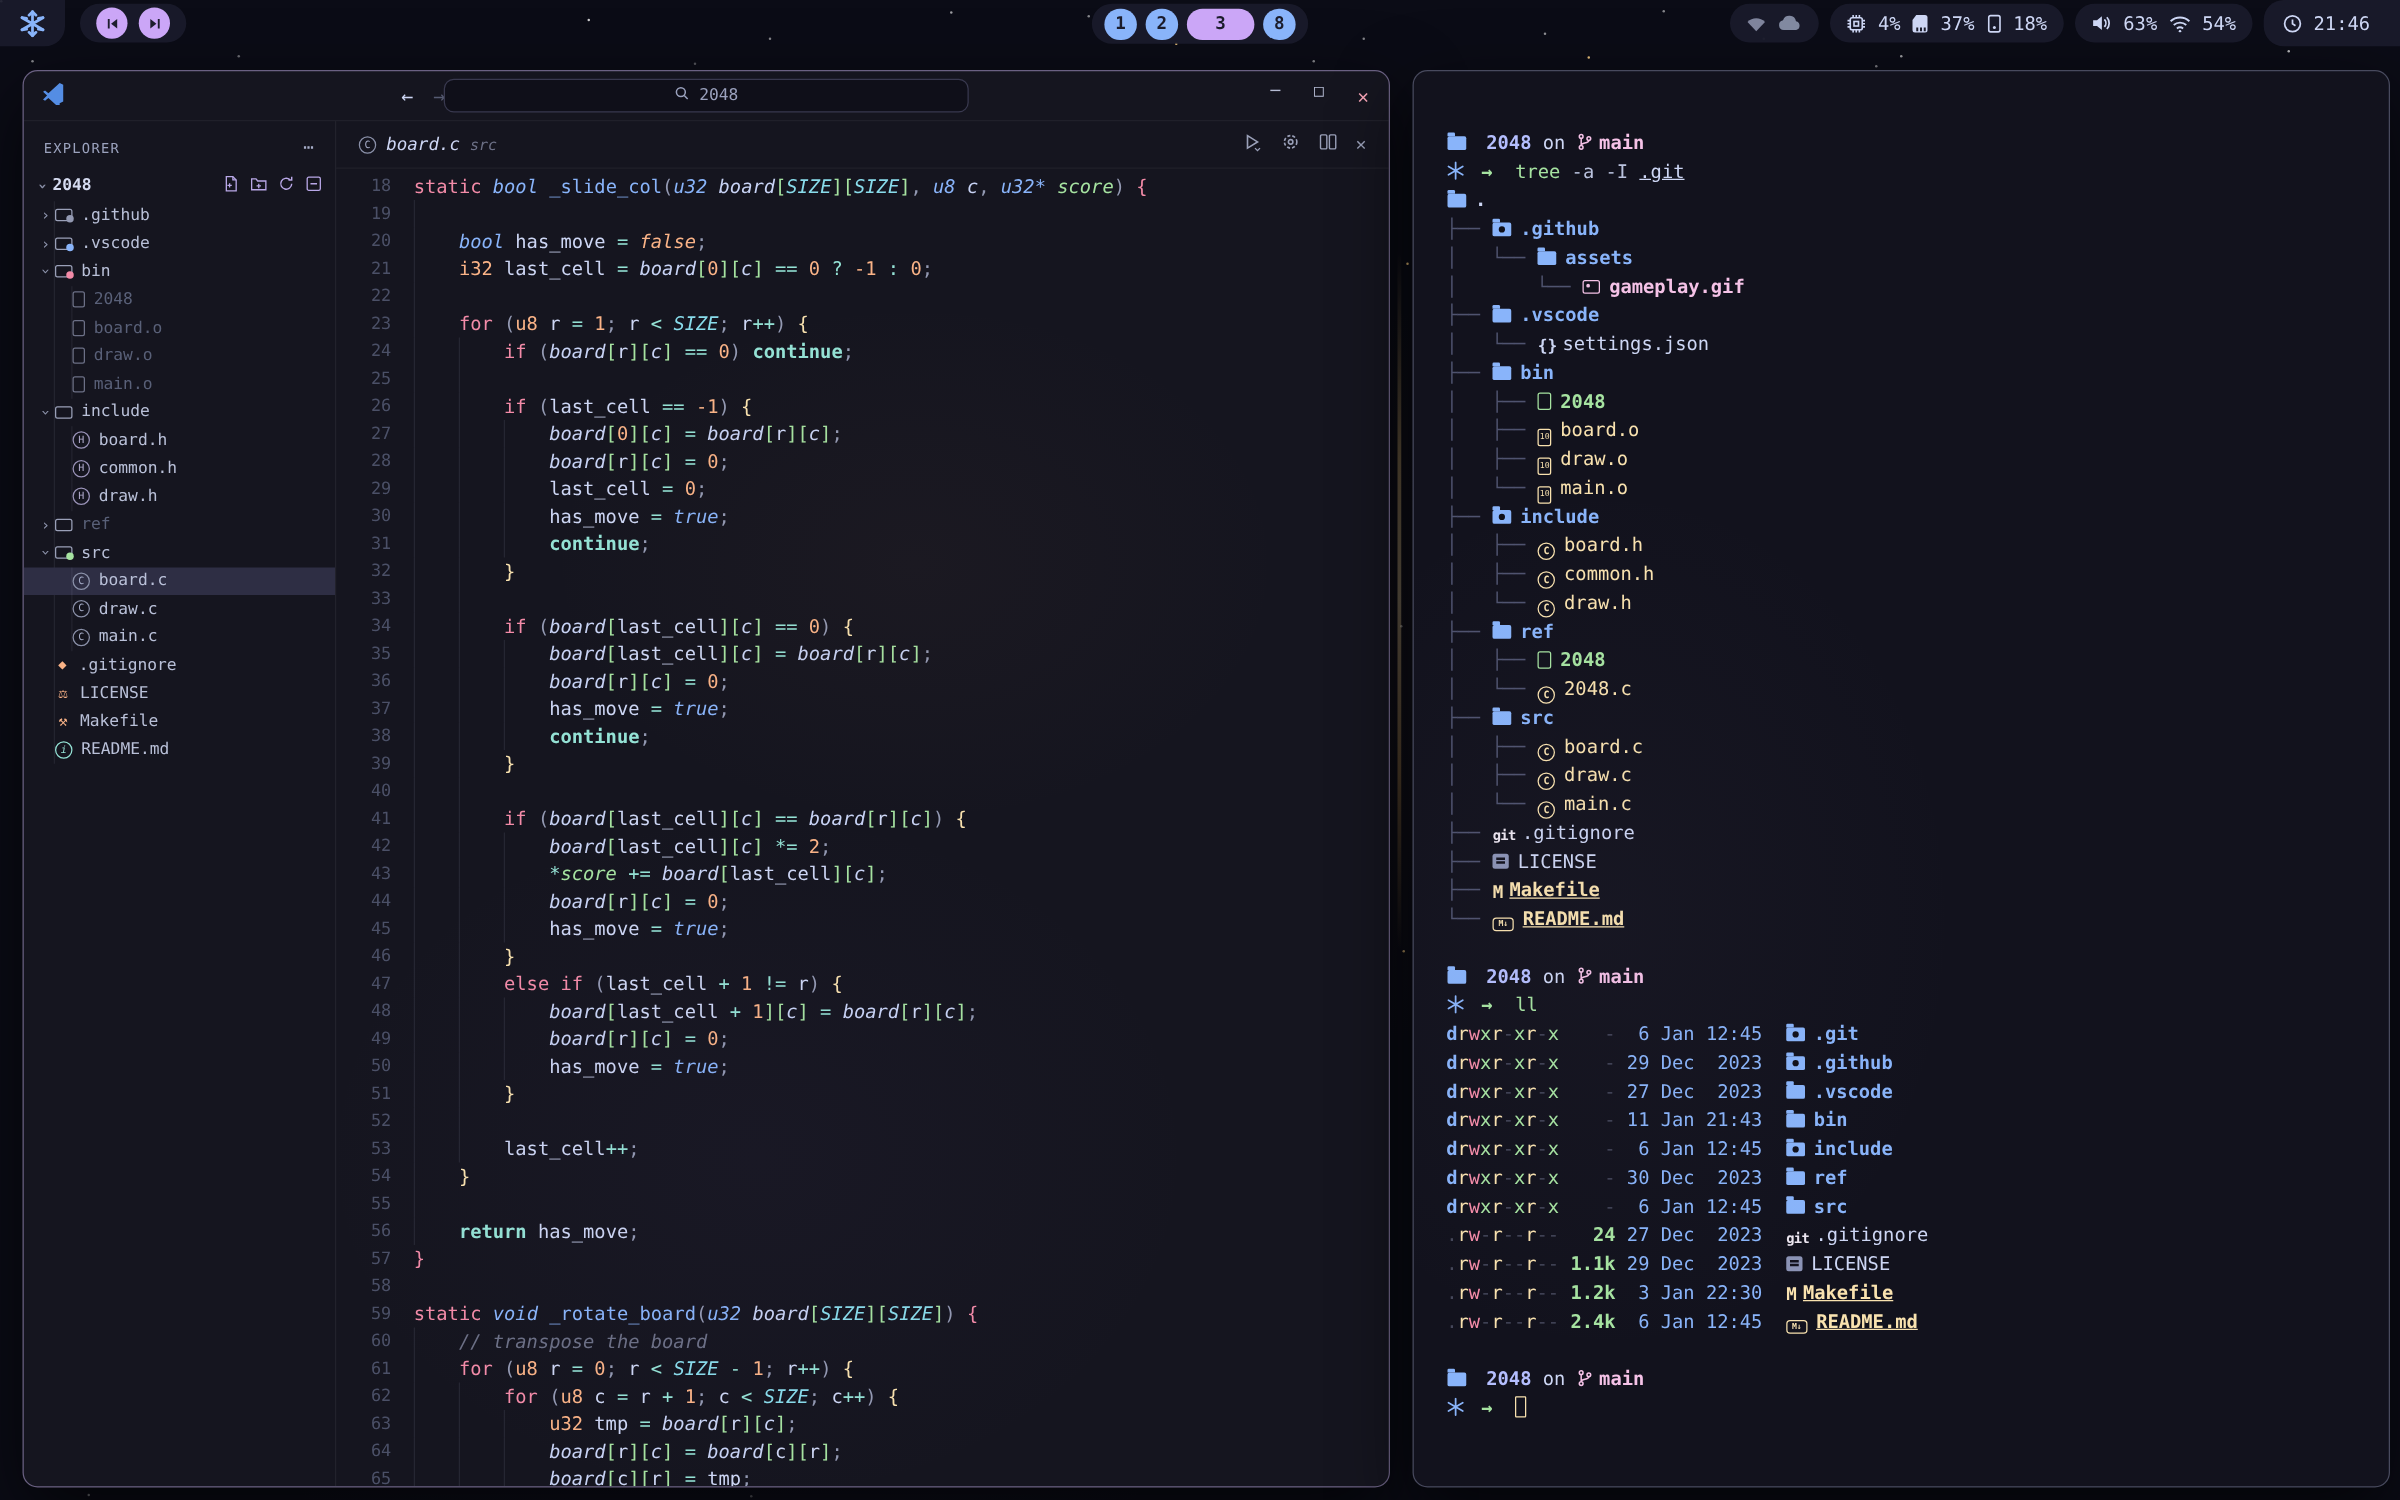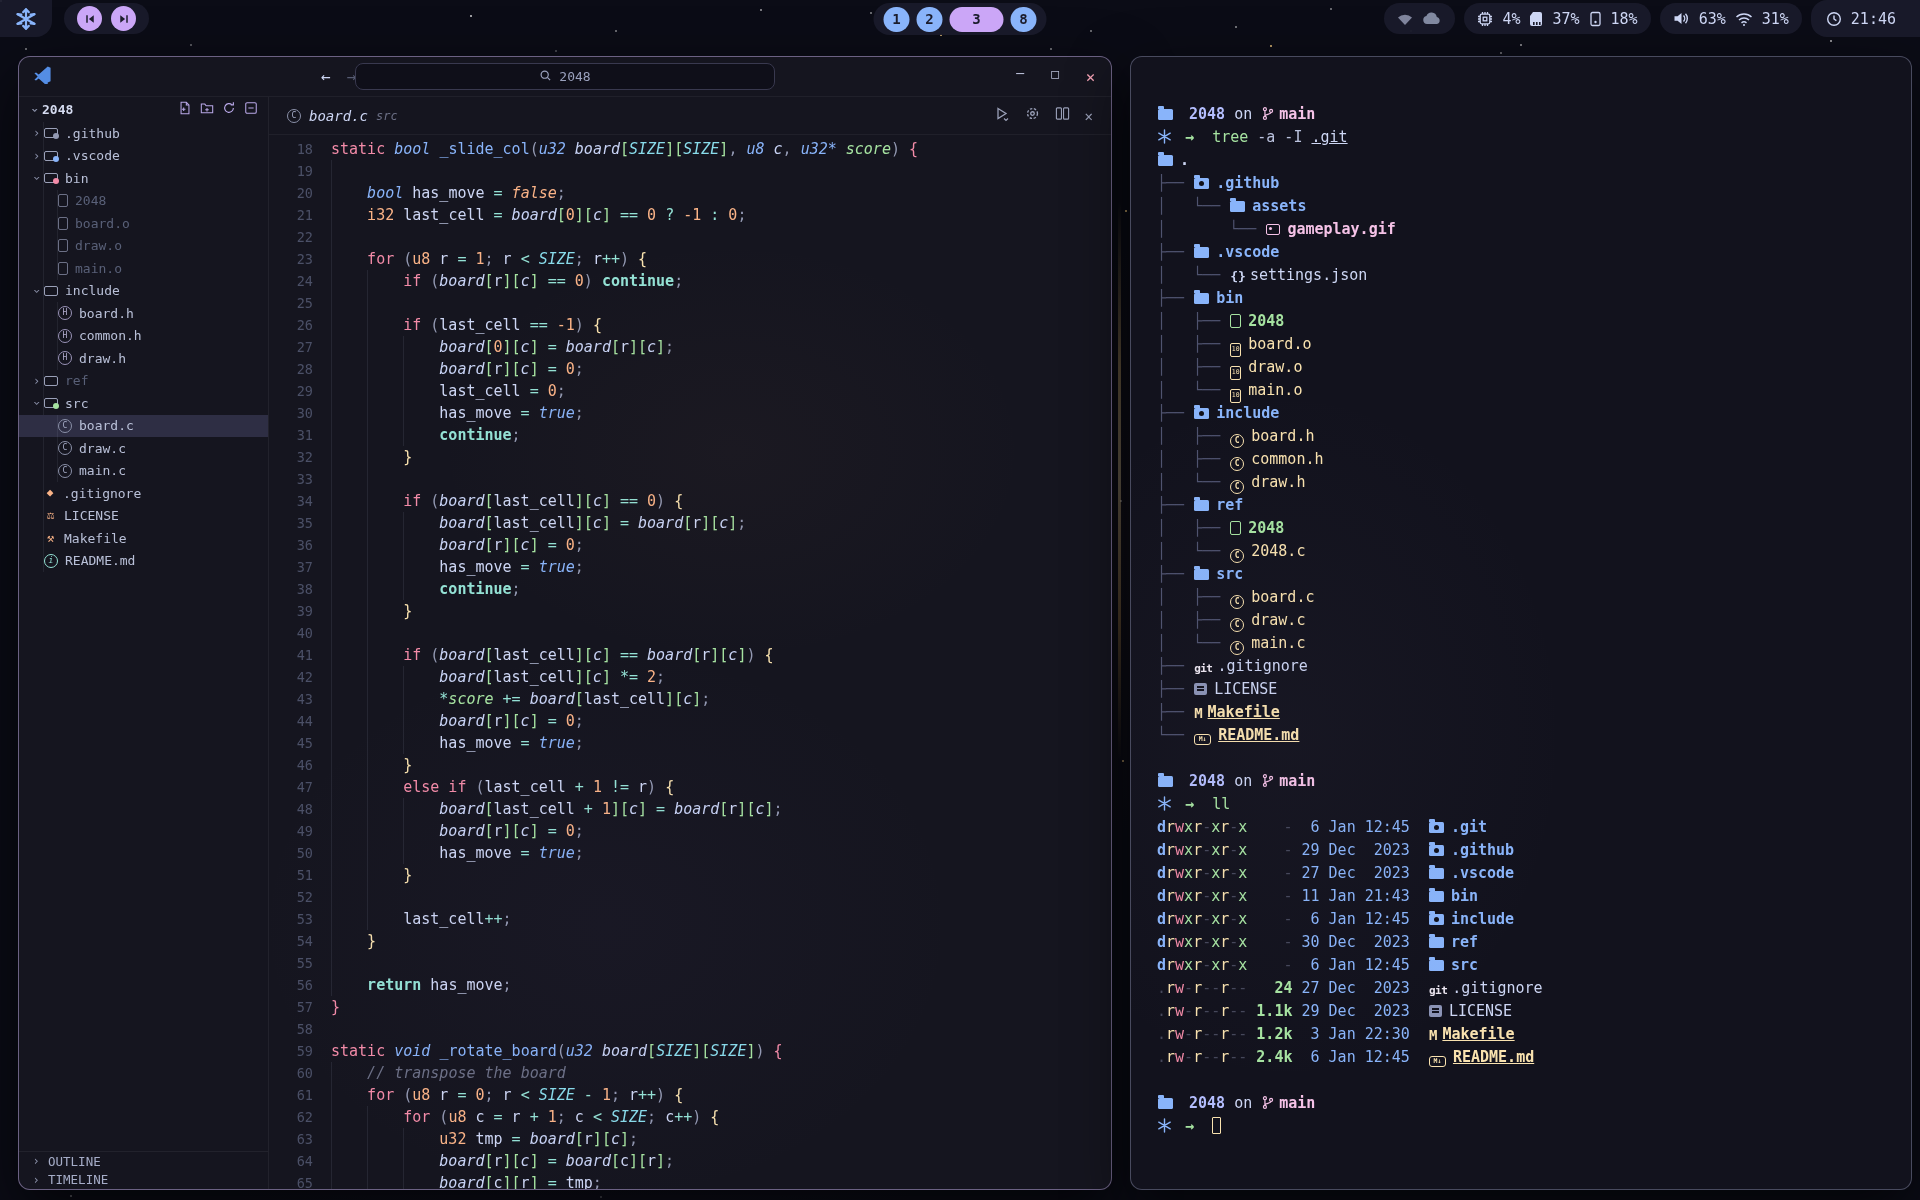--- a/index.html
+++ b/index.html
@@ -282,21 +282,21 @@
             <path d="M10.5 4.5a4.4 4.4 0 0 1 0 6M12.5 2.8a7 7 0 0 1 0 9.4" stroke="#cdd6f4" stroke-width="1.4" fill="none"></path>
           </svg>
       </span>
       <span class="statv">63%</span>
       <span>
         <svg width="18" height="14" viewBox="0 0 18 14" fill="none" stroke="#cdd6f4" stroke-width="1.5">
           <path d="M1.5 5a11 11 0 0 1 15 0M4 8a7.5 7.5 0 0 1 10 0M6.5 10.8a4 4 0 0 1 5 0"></path>
           <circle cx="9" cy="13" r="1" fill="#cdd6f4" stroke="none"></circle>
         </svg>
       </span>
-      <span class="statv">31%</span>
+      <span class="statv">54%</span>
     </div>
     <div class="pill clock-pill">
       <span>
         <svg width="16" height="16" viewBox="0 0 16 16" fill="none" stroke="#cdd6f4" stroke-width="1.4">
           <circle cx="8" cy="8" r="6.3"></circle>
             <path d="M8 4.5V8l2.4 1.6"></path>
         </svg>
       </span>
       <span class="statv">21:46</span>
     </div>
@@ -325,20 +325,24 @@
     </div>
     <div class="winctl">
       <span>─</span>
       <span>□</span>
       <span class="cl">✕</span>
     </div>
   </div>
 
   <div class="vbody">
     <div class="sidebar">
+      <div class="xhdr">
+        <span>EXPLORER</span>
+        <span class="xmenu">⋯</span>
+      </div>
       <div class="xroot">
         <span class="chev down"></span>
         <span>2048</span>
         <div class="xacts">
           <span>
             <svg width="14" height="14" viewBox="0 0 16 16" fill="none" stroke="currentColor" stroke-width="1.2">
                 <path d="M3.5 1.5h6l3 3v10h-9z"></path>
                 <path d="M9.5 1.5v3h3M6.5 7.5v4M4.5 9.5h4"></path>
               </svg>
           </span>
@@ -457,30 +461,20 @@
             <span class="chev none"></span>
             <span class="xi xi-make"></span>
             <span class="xlabel">Makefile</span>
           </div>
           <div class="xrow" data-ind="0" style="padding-left: 10px;">
             <span class="chev none"></span>
             <span class="xi xi-readme"></span>
             <span class="xlabel">README.md</span>
           </div>
         </div>
-      <div class="xfoot">
-        <div class="frow">
-          <span class="chev right"></span>
-          <span>OUTLINE</span>
-        </div>
-        <div class="frow">
-          <span class="chev right"></span>
-          <span>TIMELINE</span>
-        </div>
-      </div>
     </div>
 
     <div class="emain">
       <div class="tabbar">
         <div class="tab">
           <span class="xi xi-c"></span>
           <span class="tabfile">board.c</span>
           <span class="tabdir">src</span>
         </div>
         <div class="tabacts">

